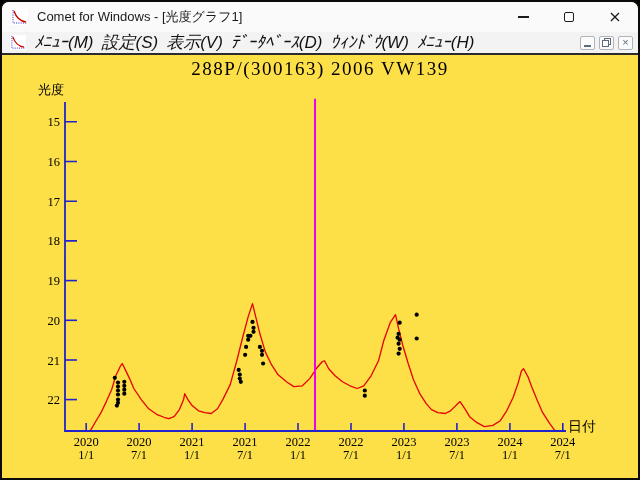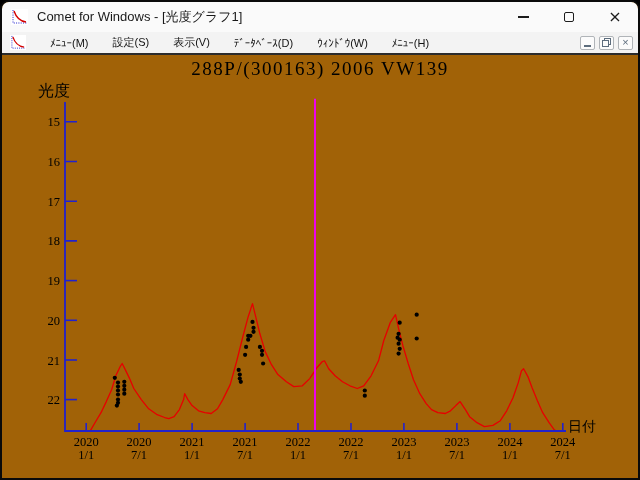--- a/index.html
+++ b/index.html
@@ -1,48 +1,48 @@
 <!DOCTYPE html>
 <html><head>
 <meta charset="utf-8">
 <style>
   html,body{margin:0;padding:0;width:640px;height:480px;background:#000;overflow:hidden;}
-  .window{position:absolute;inset:0;background:#a16207;border:2px solid #0a0a0a;
+  .window{position:absolute;inset:0;background:#fde047;border:2px solid #0a0a0a;
           border-radius:9px 9px 0 0;box-sizing:border-box;overflow:hidden;
           font-family:"Liberation Sans",sans-serif;}
   
   .titlebar{height:30px;background:#fafafa;display:flex;align-items:center;padding-left:9px;}
   .app-icon{width:17px;height:16px;display:inline-block;flex:0 0 auto;}
   .title-text{margin-left:9px;font-size:13px;color:#191919;white-space:nowrap;}
   .win-controls{margin-left:auto;display:flex;height:100%;}
   .win-btn{width:46px;display:flex;align-items:center;justify-content:center;cursor:default;}
   .g-min{width:11px;height:2px;background:#1c1c1c;}
   .g-max{width:10px;height:10px;border:1.5px solid #1c1c1c;border-radius:2px;box-sizing:border-box;}
   .g-close{font-size:16px;color:#1c1c1c;line-height:1;font-family:"DejaVu Sans",sans-serif;}
   
   .menubar{height:21px;background:#f3f3f3;display:flex;align-items:center;
            padding-left:8px;border-bottom:2px solid #2c2c2c;}
   .menubar .app-icon{width:16px;height:15px;}
-  .menu-item{font-size:11px;color:#111;margin-left:24px;white-space:nowrap;cursor:default;}
+  .menu-item{font-size:17px;color:#111;margin-left:8px;white-space:nowrap;cursor:default;font-style:italic;}
   .mdi-controls{margin-left:auto;display:flex;gap:4px;padding-right:5px;}
   .mdi-btn{width:15px;height:14px;border:1px solid #b0b4b8;background:#fbfbfb;color:#5c6c7c;
            display:flex;align-items:center;justify-content:center;font-size:11px;
            border-radius:2px;box-sizing:border-box;line-height:1;}
   .g-mdi-min{width:7px;height:2px;background:#5c6c7c;margin-top:6px;}
   .g-restore{position:relative;width:9px;height:9px;}
   .g-restore:before{content:"";position:absolute;right:0;top:0;width:5px;height:5px;
                     border:1px solid #5c6c7c;background:#fbfbfb;}
   .g-restore:after{content:"";position:absolute;left:0;bottom:0;width:5px;height:5px;
                    border:1px solid #5c6c7c;background:#fbfbfb;}
   
   .chart-layer{position:absolute;inset:0;}
   .chart-title{position:absolute;top:56px;left:0;width:100%;text-align:center;
                font-family:"Liberation Serif","DejaVu Serif",serif;font-size:19px;
                letter-spacing:1.5px;color:#000;}
-  .y-axis-label{position:absolute;left:36px;top:79px;font-size:16px;color:#000;}
+  .y-axis-label{position:absolute;left:36px;top:79px;font-size:13px;color:#000;}
   .x-axis-label{position:absolute;left:566px;top:416px;font-size:14px;color:#000;}
   #plot{position:absolute;left:0;top:0;width:640px;height:480px;}
   #plot text{font-family:"Liberation Serif","DejaVu Serif",serif;font-size:12.5px;fill:#000;}
 </style>
 </head>
 <body>
 
 <div class="window">
 
   <div class="titlebar">

